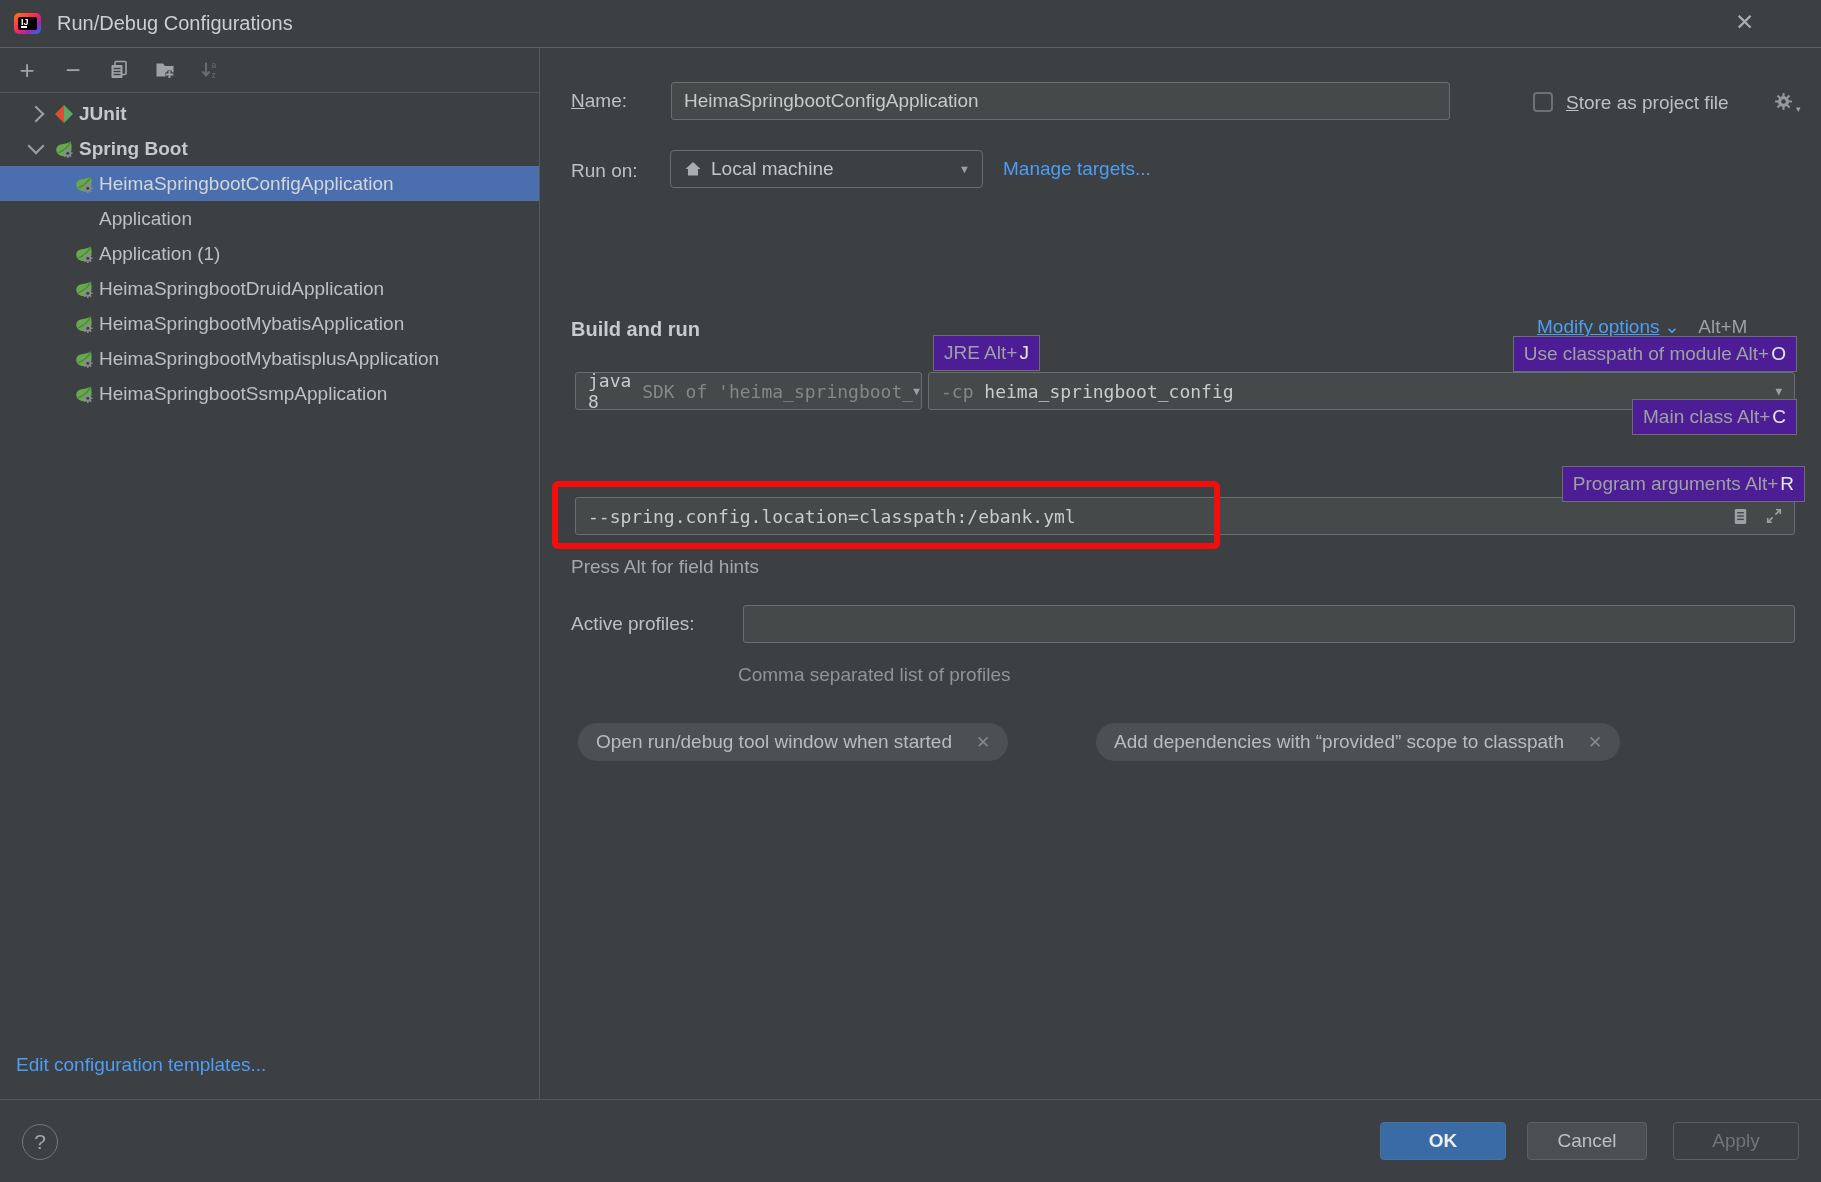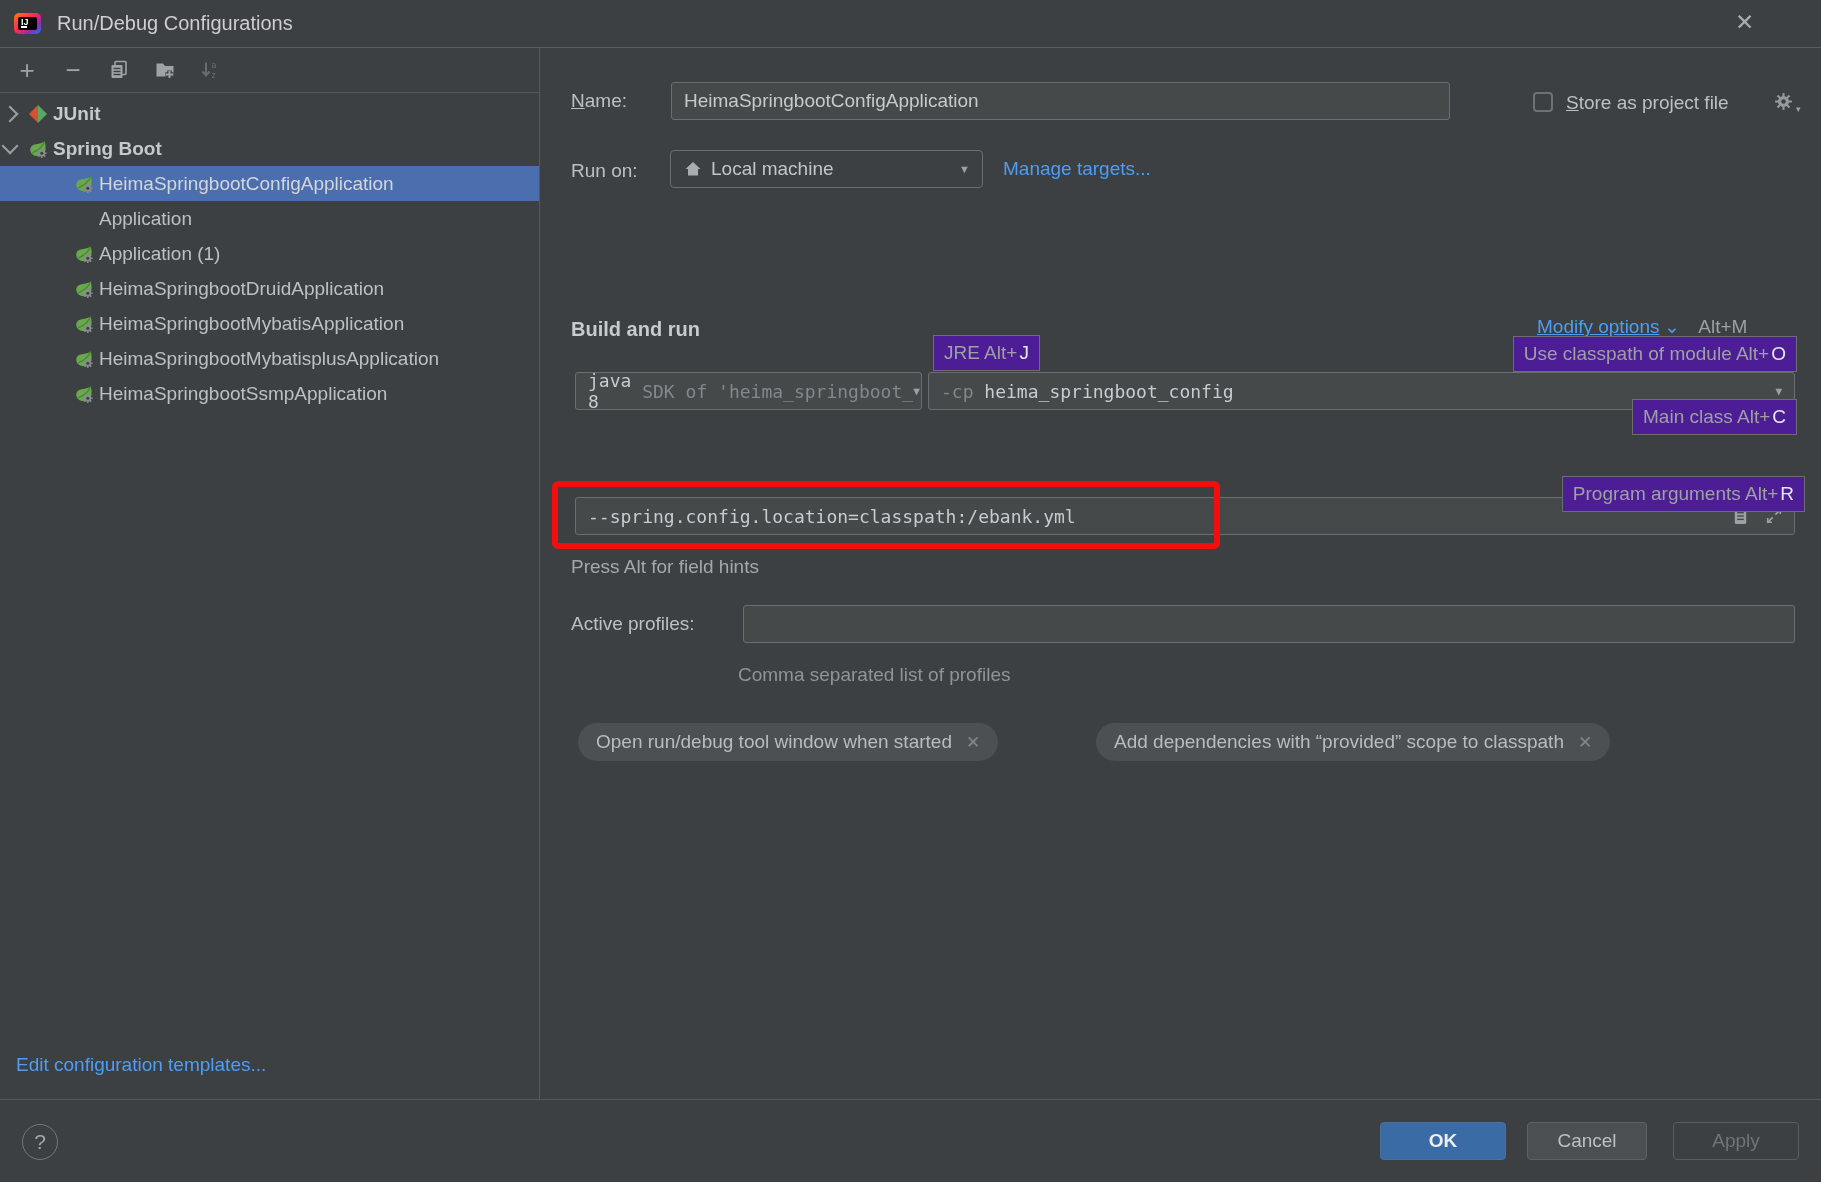--- a/index.html
+++ b/index.html
@@ -23,21 +23,21 @@
              border-right:1px solid #55595b;box-sizing:border-box;}
   .ltoolbar{height:45px;display:flex;align-items:center;gap:24px;padding-left:16px;
             border-bottom:1px solid #55595b;box-sizing:border-box;}
   .tbico{width:22px;height:22px;display:flex;align-items:center;justify-content:center;
          color:#9fa3a5;font-size:26px;line-height:22px;}
   .tbico.dim{opacity:.45;}
   .tree{padding-top:3px;}
   .trow{height:35px;display:flex;align-items:center;font-size:19px;color:#bdc0c2;}
   .trow.bold{font-weight:bold;color:#c6c9cb;}
   .trow.sel{background:#4b6eaf;color:#d3d6d8;}
-  .lvl0{padding-left:4px;}
+  .lvl0{padding-left:30px;}
   .lvl1{padding-left:74px;}
   .lvl1noicon{padding-left:99px;}
   .chev{width:10px;height:10px;border-right:2px solid #9b9fa1;border-bottom:2px solid #9b9fa1;
         display:inline-block;flex:0 0 auto;margin-right:12px;}
   .chev.col{transform:rotate(-45deg);}
   .chev.exp{transform:rotate(45deg);margin-top:-5px;}
   .ticon{width:20px;height:20px;flex:0 0 auto;margin-right:5px;}
   .editlink{position:absolute;left:16px;top:1006px;font-size:19px;color:#4e9df5;cursor:pointer;}
 
   
@@ -54,21 +54,21 @@
   .bluelink{color:#4e9df5;font-size:19px;}
   .helptext{color:#8f9496;font-size:19px;}
   .heading{font-size:20px;font-weight:bold;color:#c8cbcd;}
   .hintbox{position:absolute;height:34px;background:#4c1d95;border:1px solid #6a6e70;
            display:flex;align-items:center;padding:0 10px;font-size:19px;color:#9da1a3;z-index:5;white-space:nowrap;}
   .hintbox .key{color:#e5e7e8;margin-left:2px;}
   .checkbox{width:20px;height:20px;border:2px solid #6e7274;border-radius:4px;box-sizing:border-box;}
   .redbox{position:absolute;left:552px;top:481px;width:668px;height:68px;border:6px solid #f40d0d;
           border-radius:6px;z-index:8;pointer-events:none;box-sizing:border-box;}
   .chip{position:absolute;top:723px;height:38px;border-radius:19px;background:#4c5052;
-        display:inline-flex;align-items:center;gap:14px;padding:0 18px;font-size:19px;color:#b9bcbe;white-space:nowrap;}
+        display:inline-flex;align-items:center;gap:24px;padding:0 18px;font-size:19px;color:#b9bcbe;white-space:nowrap;}
   .chip .x{color:#83878a;font-size:17px;}
 
   
   .footer{position:absolute;top:1099px;left:0;width:1821px;height:83px;border-top:1px solid #55595b;box-sizing:border-box;}
   .helpcircle{position:absolute;left:22px;top:24px;width:36px;height:36px;border-radius:50%;
               border:1.5px solid #75797b;color:#a3a7a9;display:flex;align-items:center;justify-content:center;
               font-size:21px;box-sizing:border-box;}
   .btn{position:absolute;top:22px;height:38px;border-radius:4px;display:flex;align-items:center;
        justify-content:center;font-size:19px;box-sizing:border-box;cursor:pointer;}
   .btn.ok{left:1380px;width:126px;background:#3b6ba5;border:1px solid #46729e;color:#eceef0;font-weight:bold;}
@@ -306,21 +306,21 @@
       <span class="key">J</span>
     </div>
   <div class="hintbox" style="right:24px;top:336px;">
       <span>Use classpath of module Alt+</span>
       <span class="key">O</span>
     </div>
   <div class="hintbox" style="right:24px;top:399px;">
       <span>Main class Alt+</span>
       <span class="key">C</span>
     </div>
-  <div class="hintbox" style="right:16px;top:476px;">
+  <div class="hintbox" style="right:16px;top:466px;">
       <span>Program arguments Alt+</span>
       <span class="key">R</span>
     </div>
 
   <div class="abs field mono" style="left:575px;top:372px;width:347px;height:38px;">
     <span class="bright">java 8</span>
       <span class="dim" style="white-space:pre;"> SDK of 'heima_springboot_</span>
     <span class="ddarrow" style="margin-left:auto;margin-right:10px;">▼</span>
   </div>
   <div class="abs field mono" style="left:928px;top:372px;width:867px;height:38px;">

